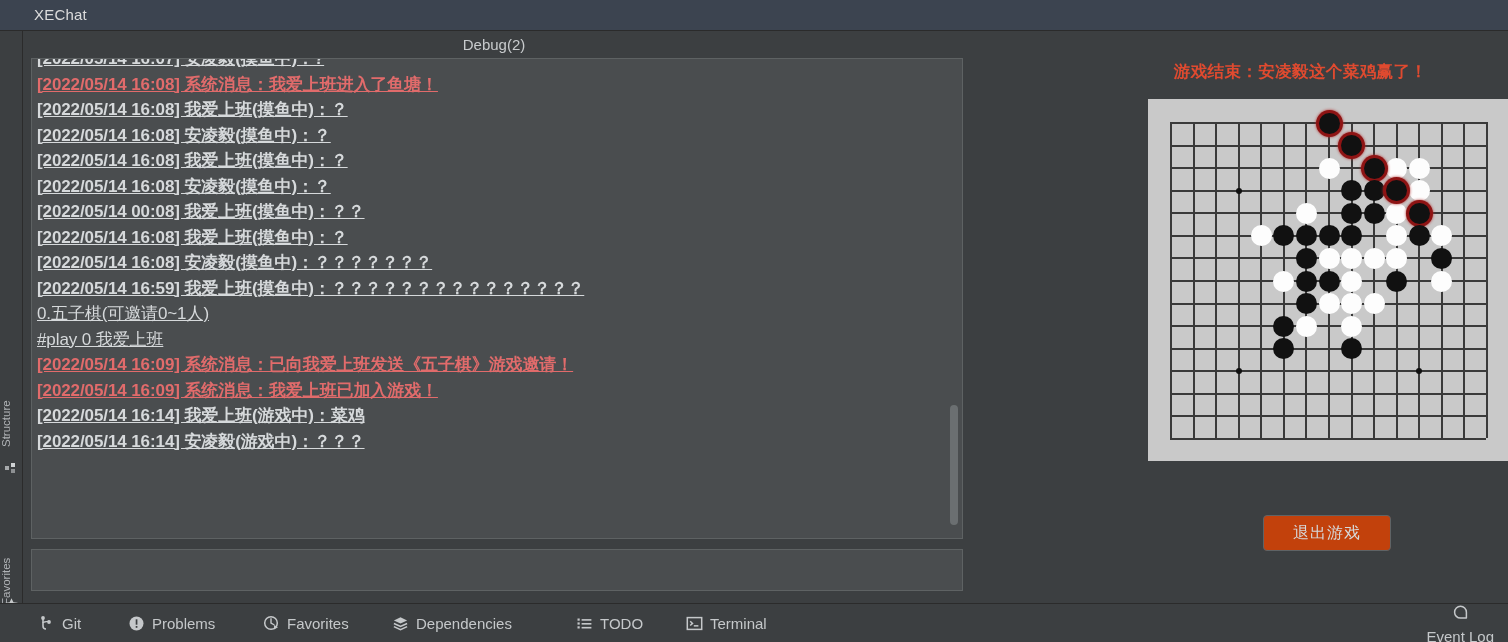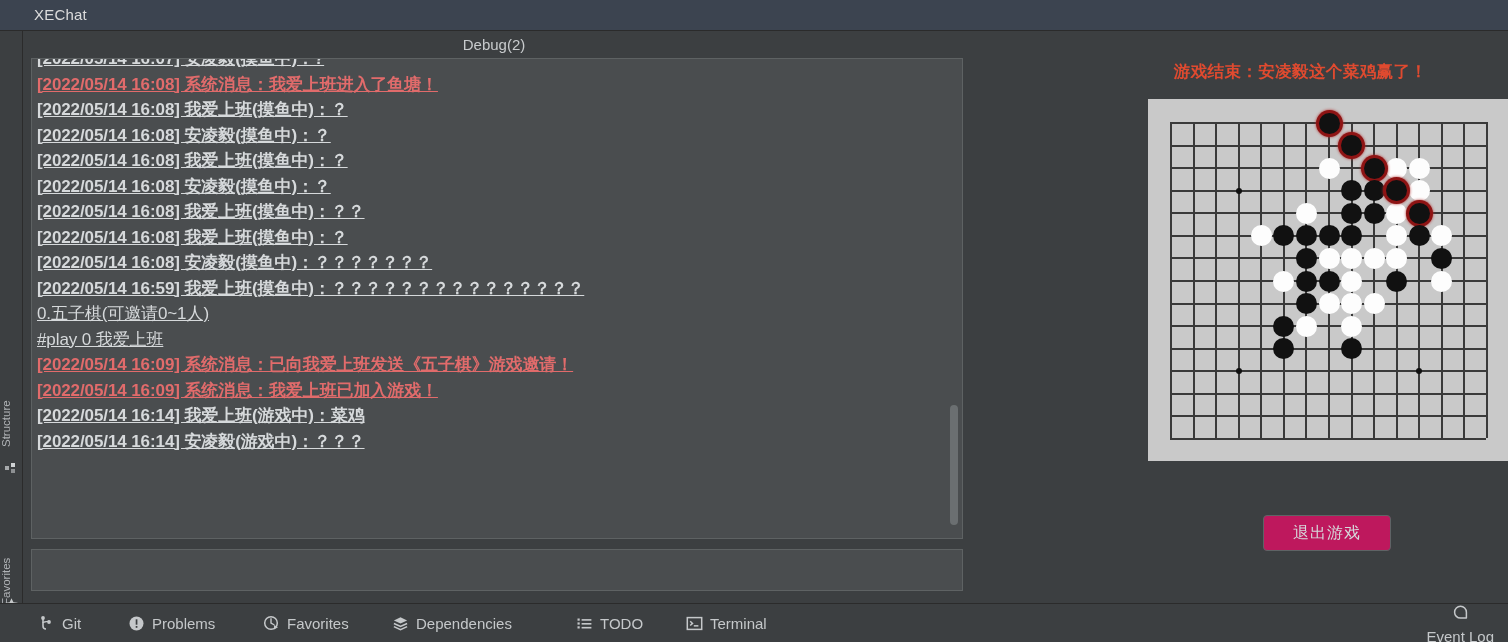--- a/index.html
+++ b/index.html
@@ -154,21 +154,21 @@
   .stone.white { background: #fdfdfd; }
   .stone.win {
     background: #111111;
     box-shadow: 0 0 0 3px #8e1414, 0 0 3px 3px #b03030;
   }
 
   
   #exitbtn {
     position: absolute; left: 170px; top: 484px;
     width: 128px; height: 36px;
-    background: #be185d;
+    background: #c2410c;
     border: 1px solid #5f6365;
     border-radius: 4px;
     color: #d6d9db; font-size: 16px;
     cursor: pointer;
     font-family: Liberation Serif, serif;
     letter-spacing: 1px;
     text-align: center;
   }
 
   
@@ -217,21 +217,21 @@
     <div id="debugtab">Debug(2)</div>
 
     <div id="chatlog">
       <div id="chatlog-inner">
           <div class="logline">[2022/05/14 16:07] 安凌毅(摸鱼中)：?</div>
           <div class="logline sys">[2022/05/14 16:08] 系统消息：我爱上班进入了鱼塘！</div>
           <div class="logline">[2022/05/14 16:08] 我爱上班(摸鱼中)：？</div>
           <div class="logline">[2022/05/14 16:08] 安凌毅(摸鱼中)：？</div>
           <div class="logline">[2022/05/14 16:08] 我爱上班(摸鱼中)：？</div>
           <div class="logline">[2022/05/14 16:08] 安凌毅(摸鱼中)：？</div>
-          <div class="logline">[2022/05/14 16:08] 我爱上班(摸鱼中)：？？</div>
+          <div class="logline">[2022/05/14 00:08] 我爱上班(摸鱼中)：？？</div>
           <div class="logline">[2022/05/14 16:08] 我爱上班(摸鱼中)：？</div>
           <div class="logline">[2022/05/14 16:08] 安凌毅(摸鱼中)：？？？？？？？</div>
           <div class="logline">[2022/05/14 16:59] 我爱上班(摸鱼中)：？？？？？？？？？？？？？？？</div>
           <div class="logline cmd">0.五子棋(可邀请0~1人)</div>
           <div class="logline cmd">#play 0 我爱上班</div>
           <div class="logline sys">[2022/05/14 16:09] 系统消息：已向我爱上班发送《五子棋》游戏邀请！</div>
           <div class="logline sys">[2022/05/14 16:09] 系统消息：我爱上班已加入游戏！</div>
           <div class="logline">[2022/05/14 16:14] 我爱上班(游戏中)：菜鸡</div>
           <div class="logline">[2022/05/14 16:14] 安凌毅(游戏中)：？？？</div>
         </div>

